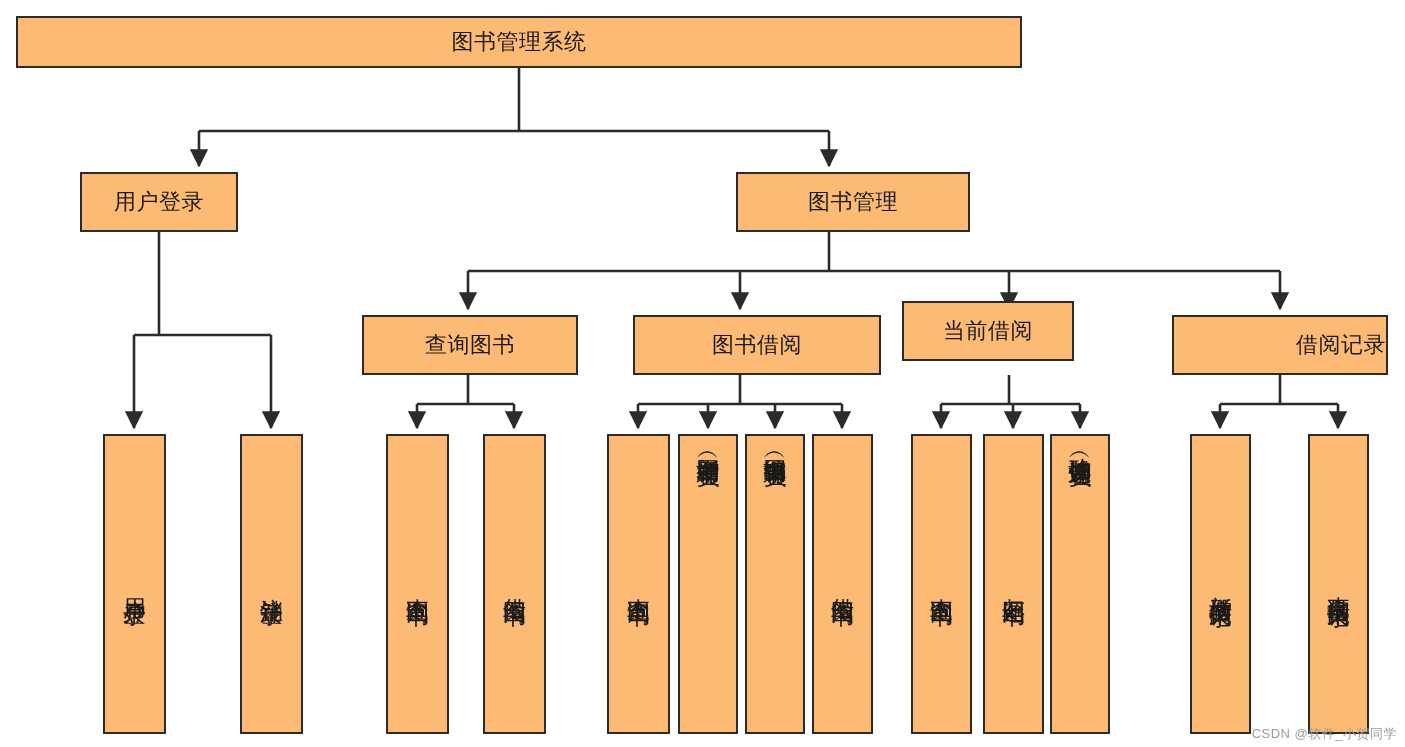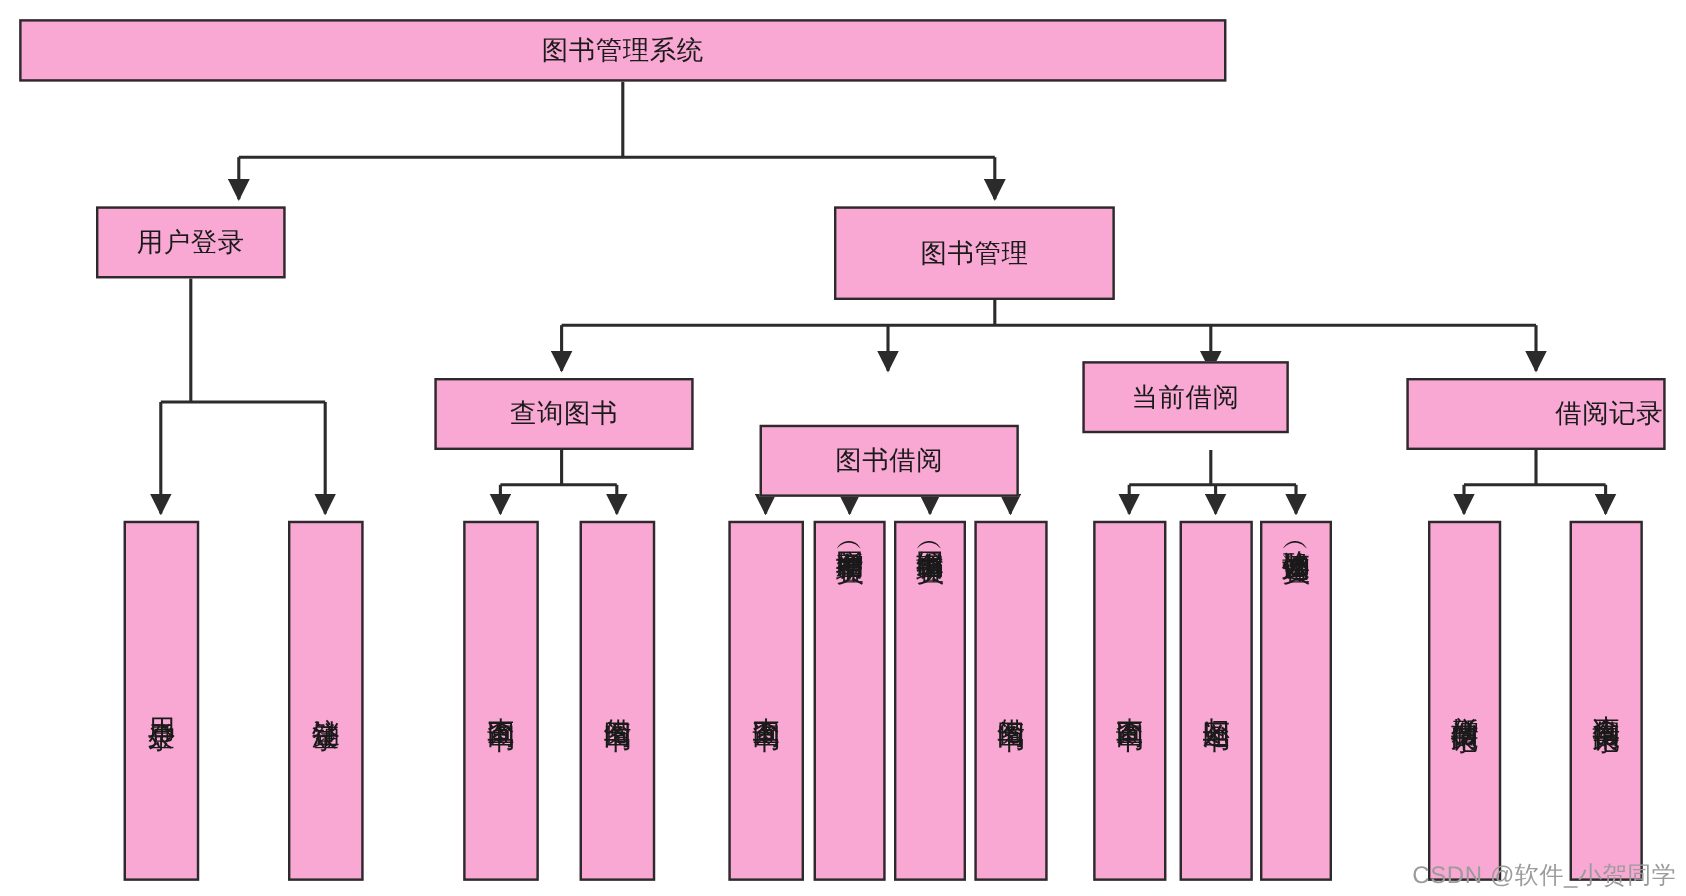--- a/index.html
+++ b/index.html
@@ -14,21 +14,21 @@
     position: relative;
     width: 1405px;
     height: 747px;
     background: #ffffff;
     overflow: hidden;
   }
   .node {
     position: absolute;
     box-sizing: border-box;
     border: 2.5px solid #2b2b2b;
-    background: #f9a8d4;
+    background: #fdba74;
     display: flex;
     align-items: center;
     justify-content: center;
     color: #1a1a1a;
   }
   .node .label {
     font-size: 22px;
     line-height: 1.15;
     letter-spacing: 0.5px;
     white-space: nowrap;
@@ -54,21 +54,21 @@
     left: 0;
     top: 0;
     width: 1405px;
     height: 747px;
     pointer-events: none;
   }
   #watermark {
     position: absolute;
     right: 8px;
     bottom: 4px;
-    font-size: 20px;
+    font-size: 13px;
     color: #9b9b9b;
     letter-spacing: 0.5px;
     white-space: nowrap;
   }
 </style>
 </head>
 <body>
 
 <div id="canvas">
 
@@ -122,28 +122,28 @@
     </g>
   </svg>
 
   <div class="node" id="node-root" style="left: 16px; top: 16px; width: 1006px; height: 52px;">
     <span class="label">图书管理系统</span>
   </div>
 
   <div class="node" id="node-l2-0" style="left: 80px; top: 172px; width: 158px; height: 60px;">
     <span class="label">用户登录</span>
   </div>
-  <div class="node" id="node-l2-1" style="left: 695px; top: 172px; width: 234px; height: 78px;">
+  <div class="node" id="node-l2-1" style="left: 736px; top: 172px; width: 234px; height: 60px;">
     <span class="label">图书管理</span>
   </div>
 
   <div class="node" id="node-l3-0" style="left: 362px; top: 315px; width: 216px; height: 60px;">
     <span class="label">查询图书</span>
   </div>
-  <div class="node" id="node-l3-1" style="left: 633px; top: 315px; width: 216px; height: 60px; margin-top: 39px;">
+  <div class="node" id="node-l3-1" style="left: 633px; top: 315px; width: 248px; height: 60px;">
     <span class="label">图书借阅</span>
   </div>
   <div class="node" id="node-l3-2" style="left: 902px; top: 301px; width: 172px; height: 60px;">
     <span class="label">当前借阅</span>
   </div>
   <div class="node" id="node-l3-3" style="left: 1172px; top: 315px; width: 216px; height: 60px; justify-content: flex-end;">
     <span class="label">借阅记录</span>
   </div>
 
   <div class="node vert" id="node-leaf-0" style="left: 103px; top: 434px; width: 63px; height: 300px;">

